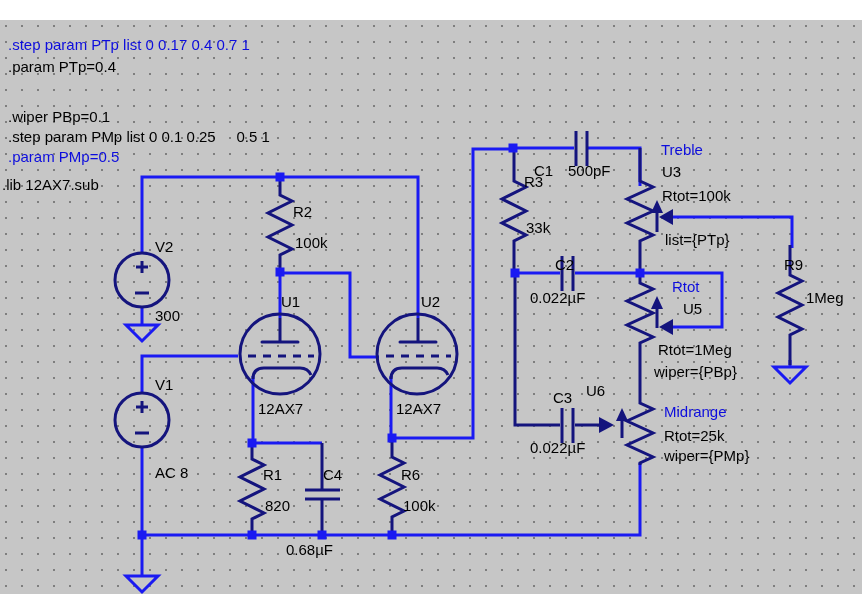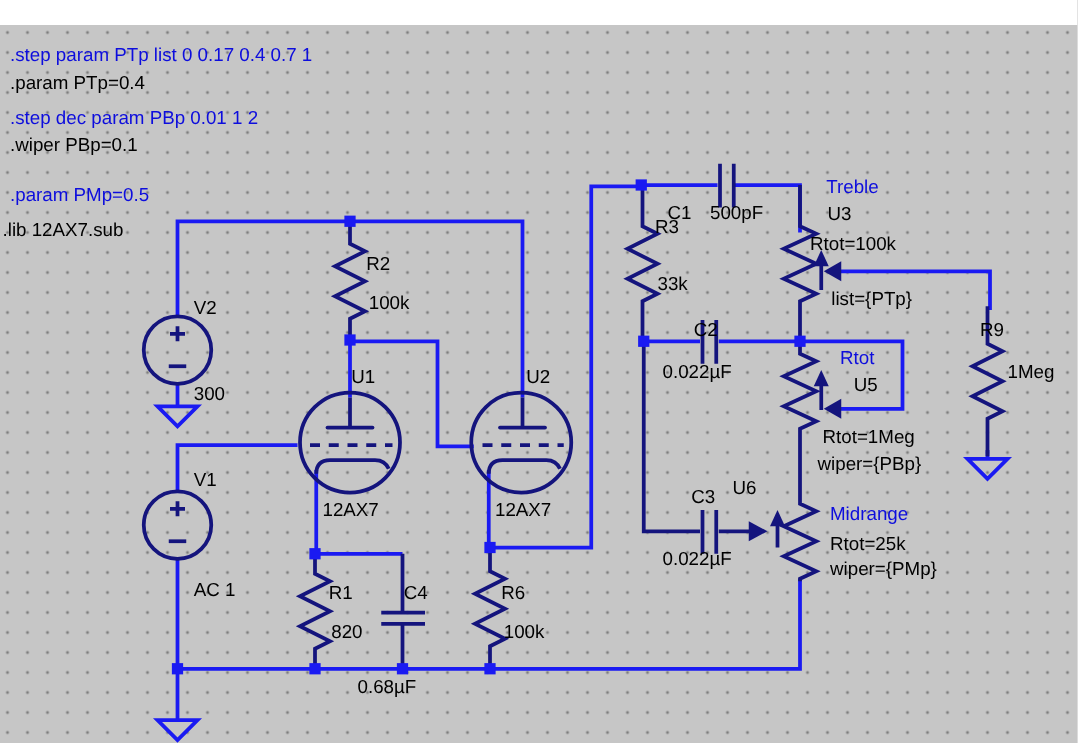--- a/index.html
+++ b/index.html
@@ -126,29 +126,29 @@
       <rect class="node" x="247.5" y="418.5" width="9" height="9"></rect>
       <rect class="node" x="137.5" y="510.5" width="9" height="9"></rect>
       <rect class="node" x="247.5" y="510.5" width="9" height="9"></rect>
       <rect class="node" x="317.5" y="510.5" width="9" height="9"></rect>
       <rect class="node" x="387.5" y="510.5" width="9" height="9"></rect>
     </g>
   </svg>
 
   <div class="lbl blue" style="left:8px;top:16px">.step param PTp list 0 0.17 0.4 0.7 1</div>
   <div class="lbl" style="left:8px;top:38px">.param PTp=0.4</div>
-  <div class="lbl blue" style="left:8px;top:66px">.step dec param PBp 0.01 1 2</div>
   <div class="lbl" style="left:8px;top:88px">.wiper PBp=0.1</div>
+  <div class="lbl" style="left:8px;top:108px">.step param PMp list 0 0.1 0.25     0.5 1</div>
   <div class="lbl blue" style="left:8px;top:128px">.param PMp=0.5</div>
   <div class="lbl" style="left:2px;top:156px">.lib 12AX7.sub</div>
 
   <div class="lbl" style="left:155px;top:218px">V2</div>
   <div class="lbl" style="left:155px;top:287px">300</div>
   <div class="lbl" style="left:155px;top:356px">V1</div>
-  <div class="lbl" style="left:155px;top:444px">AC 1</div>
+  <div class="lbl" style="left:155px;top:444px">AC 8</div>
 
   <div class="lbl" style="left:293px;top:183px">R2</div>
   <div class="lbl" style="left:295px;top:214px">100k</div>
 
   <div class="lbl" style="left:281px;top:273px">U1</div>
   <div class="lbl" style="left:258px;top:380px">12AX7</div>
   <div class="lbl" style="left:421px;top:273px">U2</div>
   <div class="lbl" style="left:396px;top:380px">12AX7</div>
 
   <div class="lbl" style="left:263px;top:446px">R1</div>
@@ -162,21 +162,21 @@
   <div class="lbl" style="left:568px;top:142px">500pF</div>
   <div class="lbl" style="left:524px;top:153px">R3</div>
   <div class="lbl" style="left:526px;top:199px">33k</div>
   <div class="lbl" style="left:555px;top:236px">C2</div>
   <div class="lbl" style="left:530px;top:269px">0.022µF</div>
   <div class="lbl" style="left:553px;top:369px">C3</div>
   <div class="lbl" style="left:530px;top:419px">0.022µF</div>
 
   <div class="lbl blue" style="left:661px;top:121px">Treble</div>
   <div class="lbl" style="left:662px;top:143px">U3</div>
-  <div class="lbl" style="left:648px;top:167px">Rtot=100k</div>
+  <div class="lbl" style="left:662px;top:167px">Rtot=100k</div>
   <div class="lbl" style="left:665px;top:211px">list={PTp}</div>
 
   <div class="lbl blue" style="left:672px;top:258px">Rtot</div>
   <div class="lbl" style="left:683px;top:280px">U5</div>
   <div class="lbl" style="left:658px;top:321px">Rtot=1Meg</div>
   <div class="lbl" style="left:654px;top:343px">wiper={PBp}</div>
 
   <div class="lbl" style="left:586px;top:362px">U6</div>
   <div class="lbl blue" style="left:664px;top:383px">Midrange</div>
   <div class="lbl" style="left:664px;top:407px">Rtot=25k</div>

